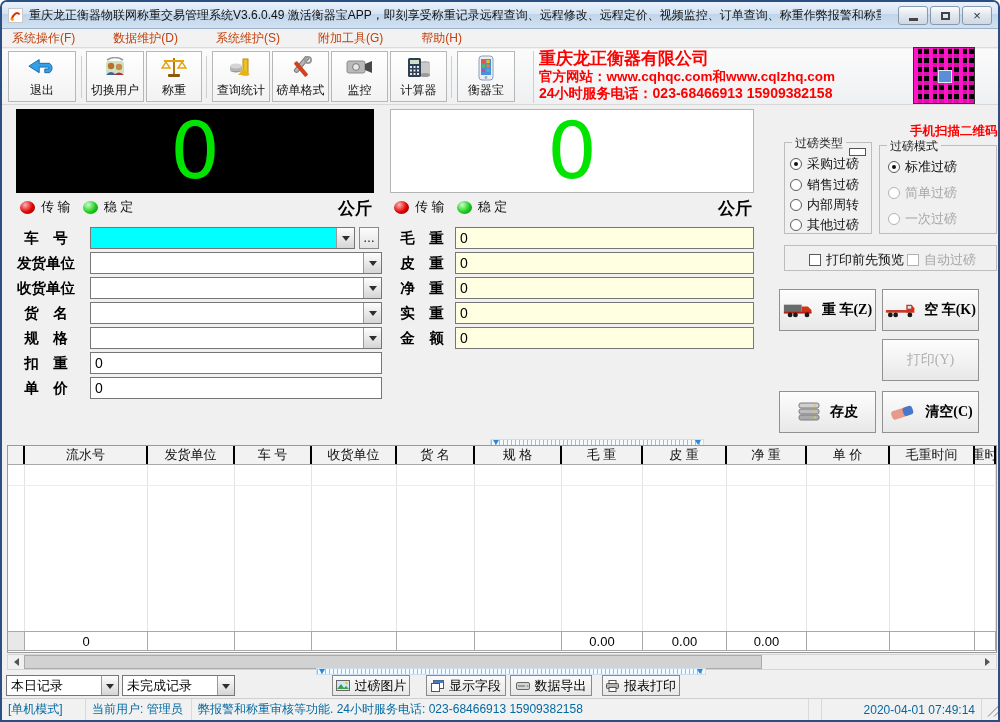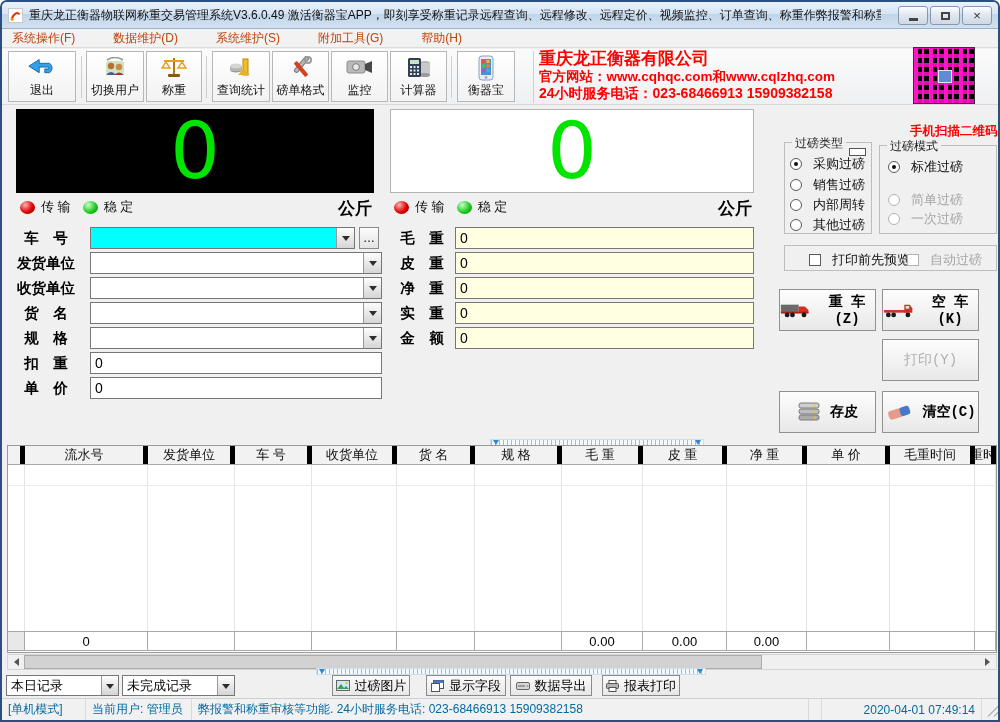--- a/index.html
+++ b/index.html
@@ -46,48 +46,48 @@
   .ind-row { position:absolute; display:flex; align-items:center; gap:6px; font-size:13px; color:#111; }
   .led { width:15px; height:13px; border-radius:50%; }
   .led.red { background:radial-gradient(circle at 35% 30%, #ffb3b3, #e00000 55%, #7d0000); }
   .led.green { background:radial-gradient(circle at 35% 30%, #c9ffc9, #1ecb1e 55%, #0b7a0b); }
   .unit { position:absolute; font-weight:bold; font-size:17px; color:#000; }
 
   
   .qr-hint { position:absolute; left:908px; top:121px; color:#ff0000; font-weight:bold; font-size:12.5px; }
   .groupbox { position:absolute; border:1px solid #bdbdbd; background:transparent; }
   .gb-title { position:absolute; top:-8px; left:7px; background:#f0f0f0; padding:0 3px; font-size:12px; color:#222; }
-  .opt { position:absolute; display:flex; align-items:center; gap:11px; font-size:13px; color:#111; white-space:nowrap; }
+  .opt { position:absolute; display:flex; align-items:center; gap:5px; font-size:13px; color:#111; white-space:nowrap; }
   .opt.disabled { color:#a6a6a6; }
   .radio { width:12px; height:12px; border:1px solid #5a5a5a; border-radius:50%; background:#fff; position:relative; flex:0 0 auto; }
   .radio.checked::after { content:""; position:absolute; inset:3px; background:#111; border-radius:50%; }
   .radio.disabled { border-color:#b2b2b2; }
   .checkbox { width:12px; height:12px; border:1px solid #5a5a5a; background:#fff; flex:0 0 auto; }
   .checkbox.disabled { border-color:#b2b2b2; }
   .small-box { position:absolute; width:17px; height:8px; border:1px solid #555; background:#fff; }
 
   
   .fLabel { position:absolute; width:84px; text-align:center; font-weight:bold; font-size:14.5px; color:#000; white-space:nowrap; }
   .mLabel { position:absolute; left:393px; width:54px; text-align:center; font-weight:bold; font-size:14.5px; color:#000; white-space:nowrap; }
   .combo { position:absolute; height:22px; border:1px solid #767676; background:#fff; font-size:13px; }
   .combo .ca { position:absolute; right:0; top:0; bottom:0; width:18px; border-left:1px solid #999; background:linear-gradient(#fdfdfd,#d5d5d5); display:flex; align-items:center; justify-content:center; }
   .tri { width:0; height:0; border:4px solid transparent; border-top:5px solid #2e2e2e; margin-top:5px; }
   .cyan { background:#00ffff; }
   .tinput { position:absolute; height:22px; border:1px solid #767676; background:#fff; font-size:14px; padding:0 4px; font-family:inherit; color:#000; }
   .yellow { background:#ffffe1; }
   .dots-btn { position:absolute; width:20px; height:22px; border:1px solid #8a8a8a; background:linear-gradient(#fcfcfc,#e3e3e3); font-size:12px; font-family:inherit; }
 
   
-  .act { position:absolute; width:97px; height:42px; border:1px solid #919191; background:linear-gradient(#fdfdfd,#e8e8e8); display:flex; align-items:center; justify-content:center; gap:7px; font-size:14px; font-weight:bold; color:#000; font-family:Liberation Mono, monospace; }
+  .act { position:absolute; width:97px; height:42px; border:1px solid #919191; background:linear-gradient(#fdfdfd,#e8e8e8); display:flex; align-items:center; justify-content:center; gap:7px; font-size:14px; font-weight:bold; color:#000; font-family:Liberation Serif, serif; }
   .act.disabled { color:#b0b0b0; font-weight:normal; }
 
   
   .tablewrap { position:absolute; left:5px; top:443px; width:990px; height:208px; border:1px solid #9a9a9a; background:#fff; }
   .thead { display:flex; height:19px; background:#f2f2f2; border-bottom:1px solid #a8a8a8; font-size:13px; color:#111; }
-  .th { border-right:5px solid #000000; display:flex; align-items:flex-start; justify-content:center; white-space:nowrap; overflow:hidden; }
+  .th { border-right:2px solid #000000; display:flex; align-items:flex-start; justify-content:center; white-space:nowrap; overflow:hidden; }
   .tbody { position:relative; height:166px; display:flex; background:#fff; }
   .bc { border-right:1px solid #e3e3e3; height:100%; }
   .rowline { position:absolute; left:0; right:0; top:20px; height:1px; background:#ececec; }
   .tsum { display:flex; height:20px; background:#eeeeee; font-size:13px; }
   .ts { border:1px solid #a8a8a8; border-left:none; background:#fff; display:flex; align-items:center; justify-content:center; white-space:nowrap; overflow:hidden; }
   .ts.gray { background:#e8e8e8; }
   .c0{width:17px}.c1{width:123px}.c2{width:87px}.c3{width:77px}.c4{width:85px}.c5{width:78px}.c6{width:87px}.c7{width:81px}.c8{width:84px}.c9{width:80px}.c10{width:83px}.c11{width:85px}.c12{flex:1}
 
   .hscroll { position:absolute; left:5px; top:652px; width:990px; height:16px; background:#f0f0f0; border:1px solid #d4d4d4; }
   .sarrow { position:absolute; top:0; width:16px; height:14px; display:flex; align-items:center; justify-content:center; background:#f0f0f0; }
@@ -312,21 +312,21 @@
       <span>其他过磅</span>
     </div>
   </div>
 
   <div class="groupbox" style="left:877px;top:143px;width:118px;height:89px">
     <span class="gb-title">过磅模式</span>
     <div class="opt" style="left:8px;top:12px">
       <span class="radio checked"></span>
       <span>标准过磅</span>
     </div>
-    <div class="opt disabled" style="left:8px;top:45px">
+    <div class="opt disabled" style="left:8px;top:38px">
       <span class="radio disabled"></span>
       <span>简单过磅</span>
     </div>
     <div class="opt disabled" style="left:8px;top:64px">
       <span class="radio disabled"></span>
       <span>一次过磅</span>
     </div>
   </div>
 
   <div class="groupbox" style="left:782px;top:243px;width:213px;height:26px">

